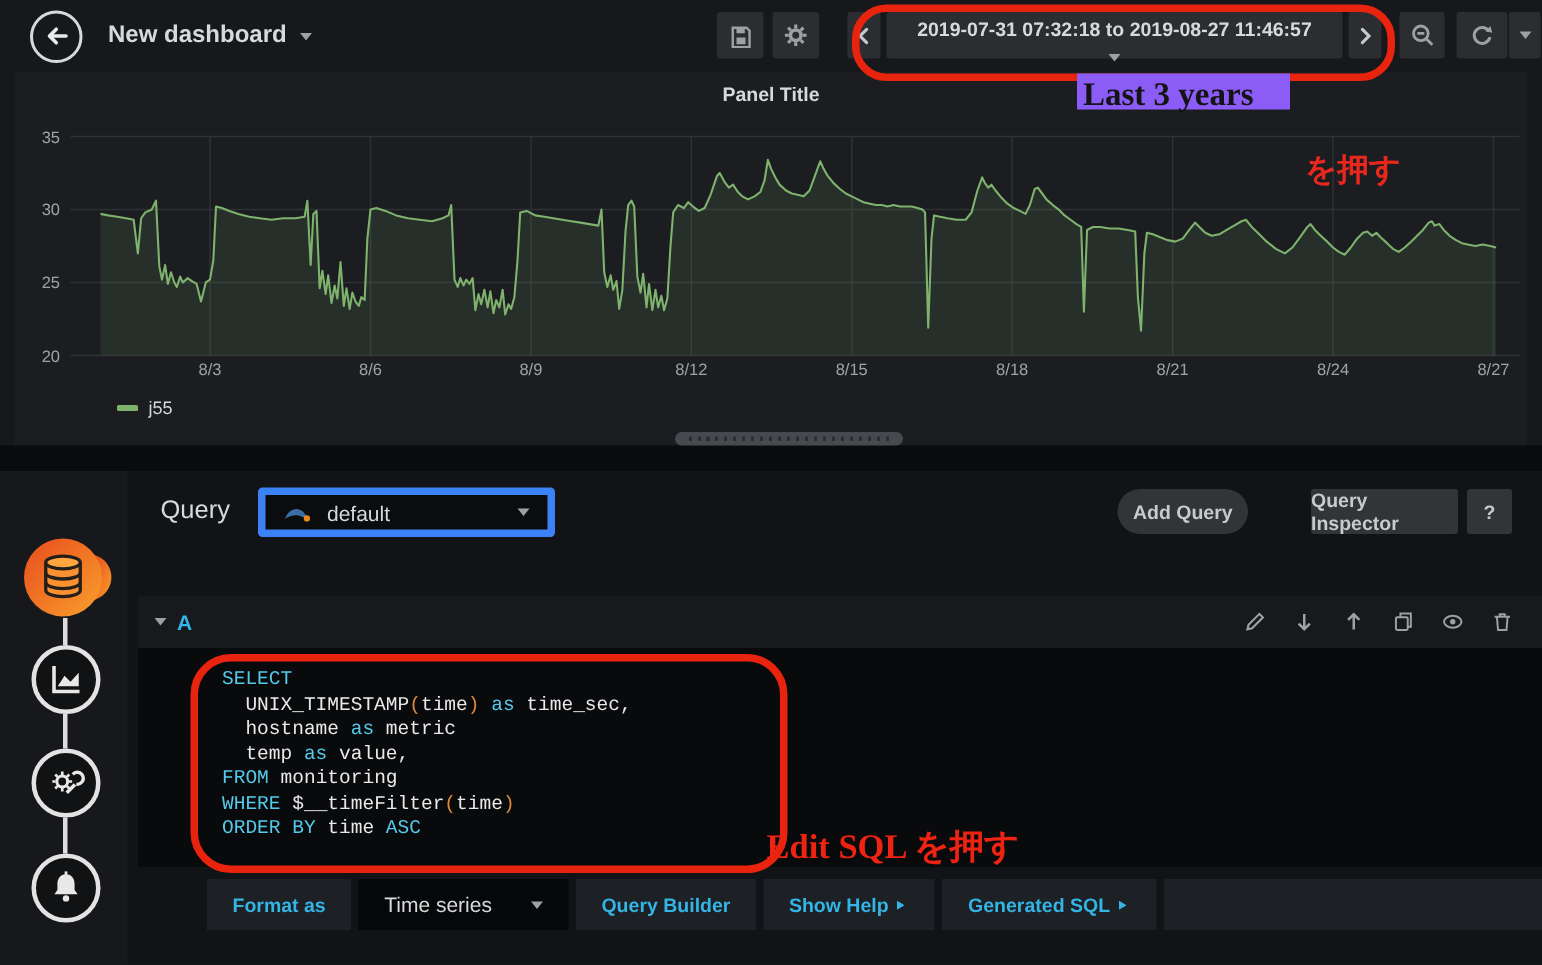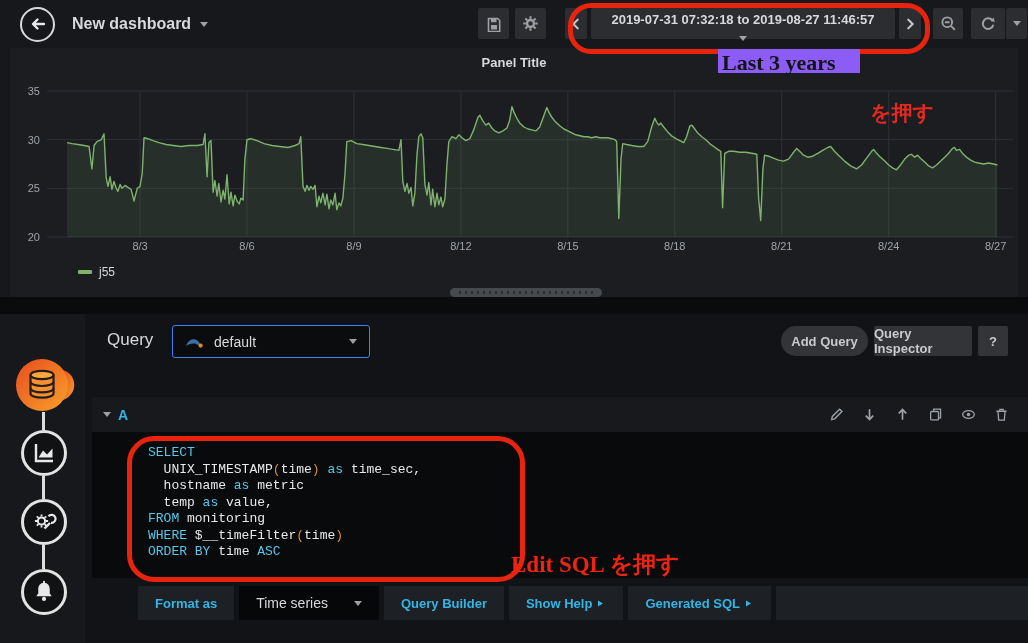--- a/index.html
+++ b/index.html
@@ -30,21 +30,21 @@
   .scroll-pill::before{content:"";position:absolute;left:9px;right:9px;top:3px;bottom:3px;
     background:repeating-linear-gradient(90deg,#2c2e31 0 2px,transparent 2px 6px);}
   
   .tab-active{position:absolute;left:11px;top:356px;cursor:pointer;}
   .tab-circle{position:absolute;left:21px;width:46px;height:46px;border:3px solid #e3e3e3;border-radius:50%;
     box-sizing:border-box;display:flex;align-items:center;justify-content:center;cursor:pointer;background:rgba(0,0,0,.25);}
   .connector{position:absolute;left:42px;width:3px;background:#dddddd;}
   
   .query-section{position:absolute;left:85px;top:314px;width:943px;height:329px;background:#111317;}
   .q-label{position:absolute;left:22px;top:16px;font-size:17px;font-weight:400;color:#d8d9da;}
-  .ds-dropdown{position:absolute;left:87px;top:11px;width:198px;height:33px;background:#0b0c0e;border:1px solid #3b82f6;
+  .ds-dropdown{position:absolute;left:87px;top:11px;width:198px;height:33px;background:#0b0c0e;border:5px solid #3b82f6;
     border-radius:3px;box-sizing:border-box;display:flex;align-items:center;padding:0 12px;cursor:pointer;}
   .ds-dropdown .name{font-size:14px;color:#d8d9da;margin-left:10px;}
   .ds-dropdown .caret{margin-left:auto;}
   .qbtn{position:absolute;top:12px;height:30px;background:#323437;border-radius:2px;display:flex;align-items:center;
     justify-content:center;font-size:13px;font-weight:700;color:#c9cacc;cursor:pointer;}
   .editor{position:absolute;left:7px;top:83px;width:936px;}
   .row-a{height:35px;background:#17191d;display:flex;align-items:center;padding:0 19px 0 11px;cursor:pointer;}
   .ref-id{color:#33b5e5;font-size:14px;font-weight:700;margin-left:7px;}
   .row-icons{margin-left:auto;display:flex;gap:18px;}
   .row-icons svg{cursor:pointer;}
@@ -217,21 +217,21 @@
 
   <div class="ds-dropdown">
     <svg width="19" height="14" viewBox="0 0 19 14">
       <path d="M1 11c2-6.5 8-8.5 12-5l3.5 4.5-4-.8c-3-2.2-8.5-1-11.5 1.3z" fill="#3b6ea5"></path>
       <circle cx="15.6" cy="10.6" r="2.1" fill="#e8881f"></circle>
     </svg>
     <span class="name">default</span>
     <span class="caret"></span>
   </div>
 
-  <div class="qbtn" style="left:696px;width:87px;border-radius:15px;">Add Query</div>
+  <div class="qbtn" style="left:660px;width:87px;border-radius:15px;">Add Query</div>
   <div class="qbtn" style="left:789px;width:98px;">Query Inspector</div>
   <div class="qbtn" style="left:893px;width:30px;">?</div>
 
   <div class="editor">
     <div class="row-a">
       <span class="caret" style="margin:0;"></span>
       <span class="ref-id">A</span>
       <div class="row-icons">
         <svg width="15" height="15" viewBox="0 0 16 16">
           <path d="M2.8 13.4l.8-3.3 7.7-7.7 2.5 2.5-7.7 7.7z" fill="none" stroke="#9da0a4" stroke-width="1.5"></path>

